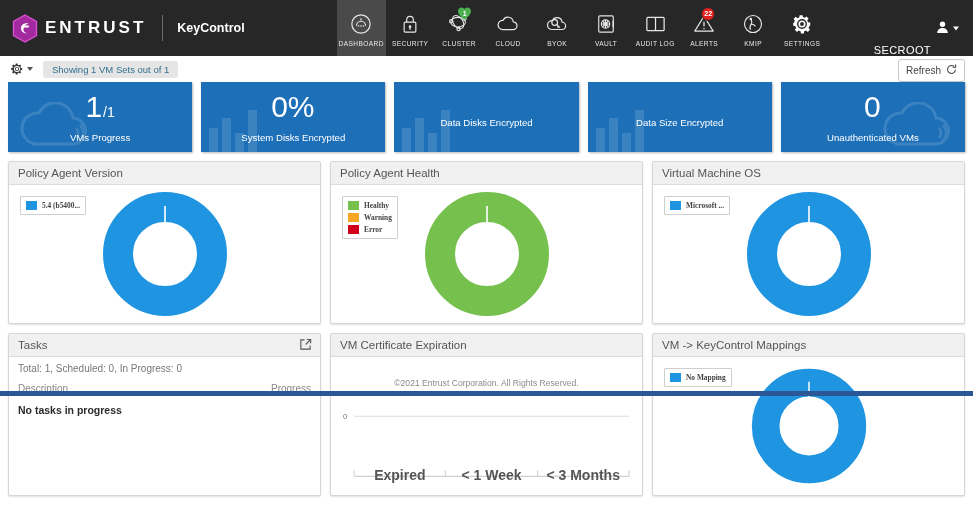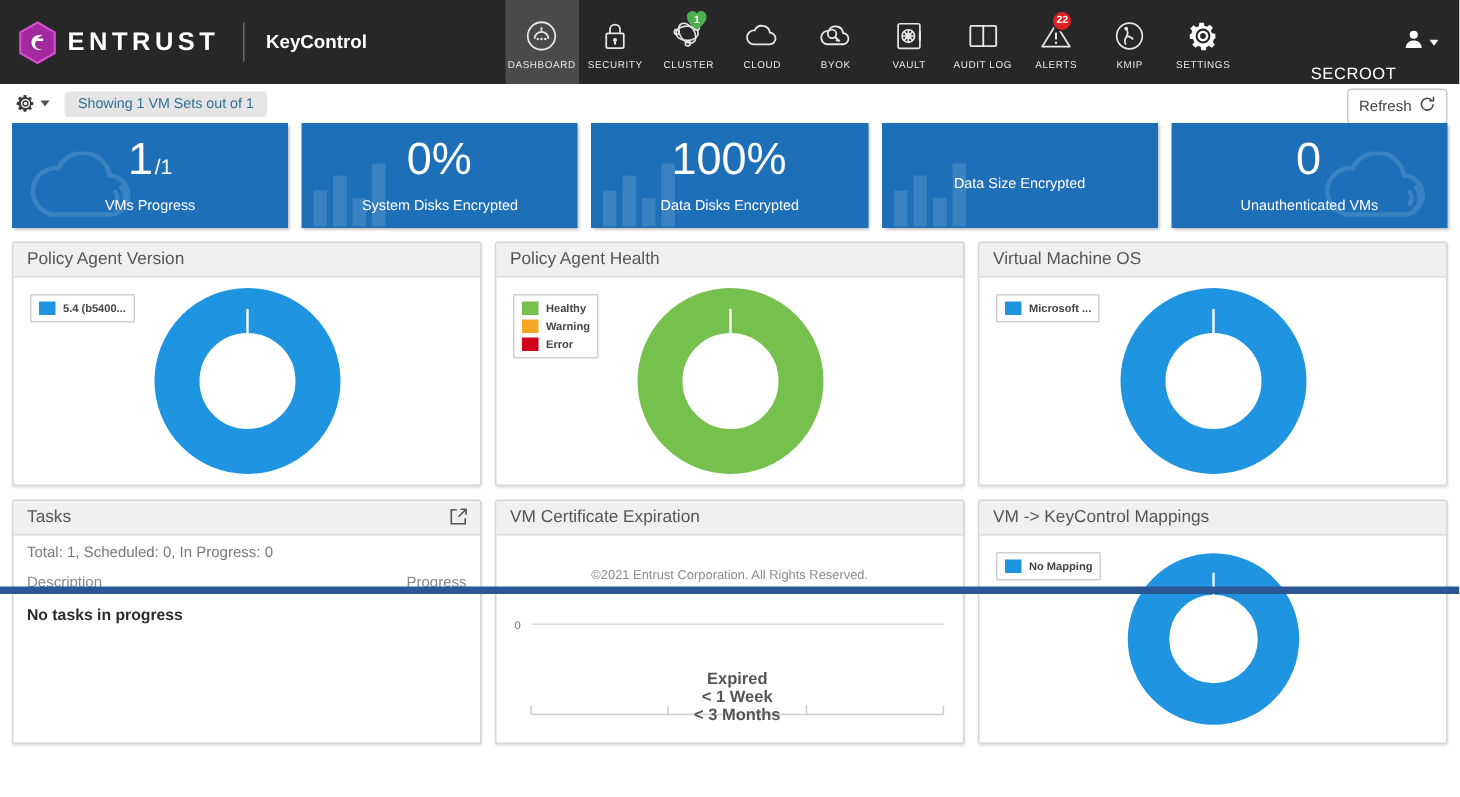--- a/index.html
+++ b/index.html
@@ -130,21 +130,21 @@
   }
   .panel-head .popout { position: absolute; right: 8px; top: 4px; cursor: pointer; }
   .panel-body { flex: 1; position: relative; }
 
   
   .legend {
     position: absolute; left: 11px; top: 11px;
     border: 1px solid #cfcfcf; background: #fff;
     padding: 3px 5px; border-radius: 1px;
   }
-  .legend-row { display: flex; align-items: center; height: 11px; }
+  .legend-row { display: flex; align-items: center; height: 11px; font-family: Liberation Serif, serif; }
   .legend-row + .legend-row { margin-top: 1px; }
   .swatch { width: 11px; height: 9px; flex: 0 0 auto; }
   .legend-txt { font-size: 7.4px; color: #444; margin-left: 5px; white-space: nowrap; font-weight: bold; }
 
   .donutwrap {
     position: absolute; left: 0; right: 0; top: 0; bottom: 0;
     display: flex; align-items: center; justify-content: center;
   }
 
   
@@ -400,24 +400,20 @@
     </div>
 
     <div class="kpi">
       <span class="kpi-wm">
         <svg width="62" height="46" viewBox="0 0 62 46" fill="#ffffff">
           <rect x="2" y="22" width="9" height="24"></rect>
           <rect x="15" y="12" width="9" height="34"></rect>
           <rect x="28" y="27" width="9" height="19"></rect>
           <rect x="41" y="4" width="9" height="42"></rect>
         </svg>
-      </span>
-      <span class="kpi-val">
-        <span>100%</span>
-          <span class="kpi-sub"></span>
       </span>
       <span class="kpi-label">Data Disks Encrypted</span>
     </div>
 
     <div class="kpi">
       <span class="kpi-wm">
         <svg width="62" height="46" viewBox="0 0 62 46" fill="#ffffff">
           <rect x="2" y="22" width="9" height="24"></rect>
           <rect x="15" y="12" width="9" height="34"></rect>
           <rect x="28" y="27" width="9" height="19"></rect>
@@ -537,21 +533,21 @@
         <div class="panel-body">
           <svg class="bc" viewBox="0 0 310 139" preserveAspectRatio="none">
             <text x="12" y="62" font-size="7.5" fill="#777" font-family="Liberation Sans, sans-serif">0</text>
             <line x1="23" y1="59" x2="297" y2="59" stroke="#dcdcdc" stroke-width="1"></line>
             <line x1="23" y1="119" x2="297" y2="119" stroke="#cfcfcf" stroke-width="1"></line>
             <line x1="23" y1="113" x2="23" y2="119" stroke="#cfcfcf" stroke-width="1"></line>
             <line x1="114" y1="113" x2="114" y2="119" stroke="#cfcfcf" stroke-width="1"></line>
             <line x1="206" y1="113" x2="206" y2="119" stroke="#cfcfcf" stroke-width="1"></line>
             <line x1="297" y1="113" x2="297" y2="119" stroke="#cfcfcf" stroke-width="1"></line>
           </svg>
-          <div style="position:absolute;left:23px;right:13px;bottom:12px;display:flex;font-size:11px;color:#555;font-weight:bold;flex-direction:column;">
+          <div style="position:absolute;left:23px;right:13px;bottom:12px;display:flex;font-size:14px;color:#555;font-weight:bold;">
             <span style="flex:1;text-align:center">Expired</span>
             <span style="flex:1;text-align:center">&lt; 1 Week</span>
             <span style="flex:1;text-align:center">&lt; 3 Months</span>
           </div>
         </div>
       </div>
 
       <div class="panel">
         <div class="panel-head">VM -&gt; KeyControl Mappings</div>
         <div class="panel-body">

